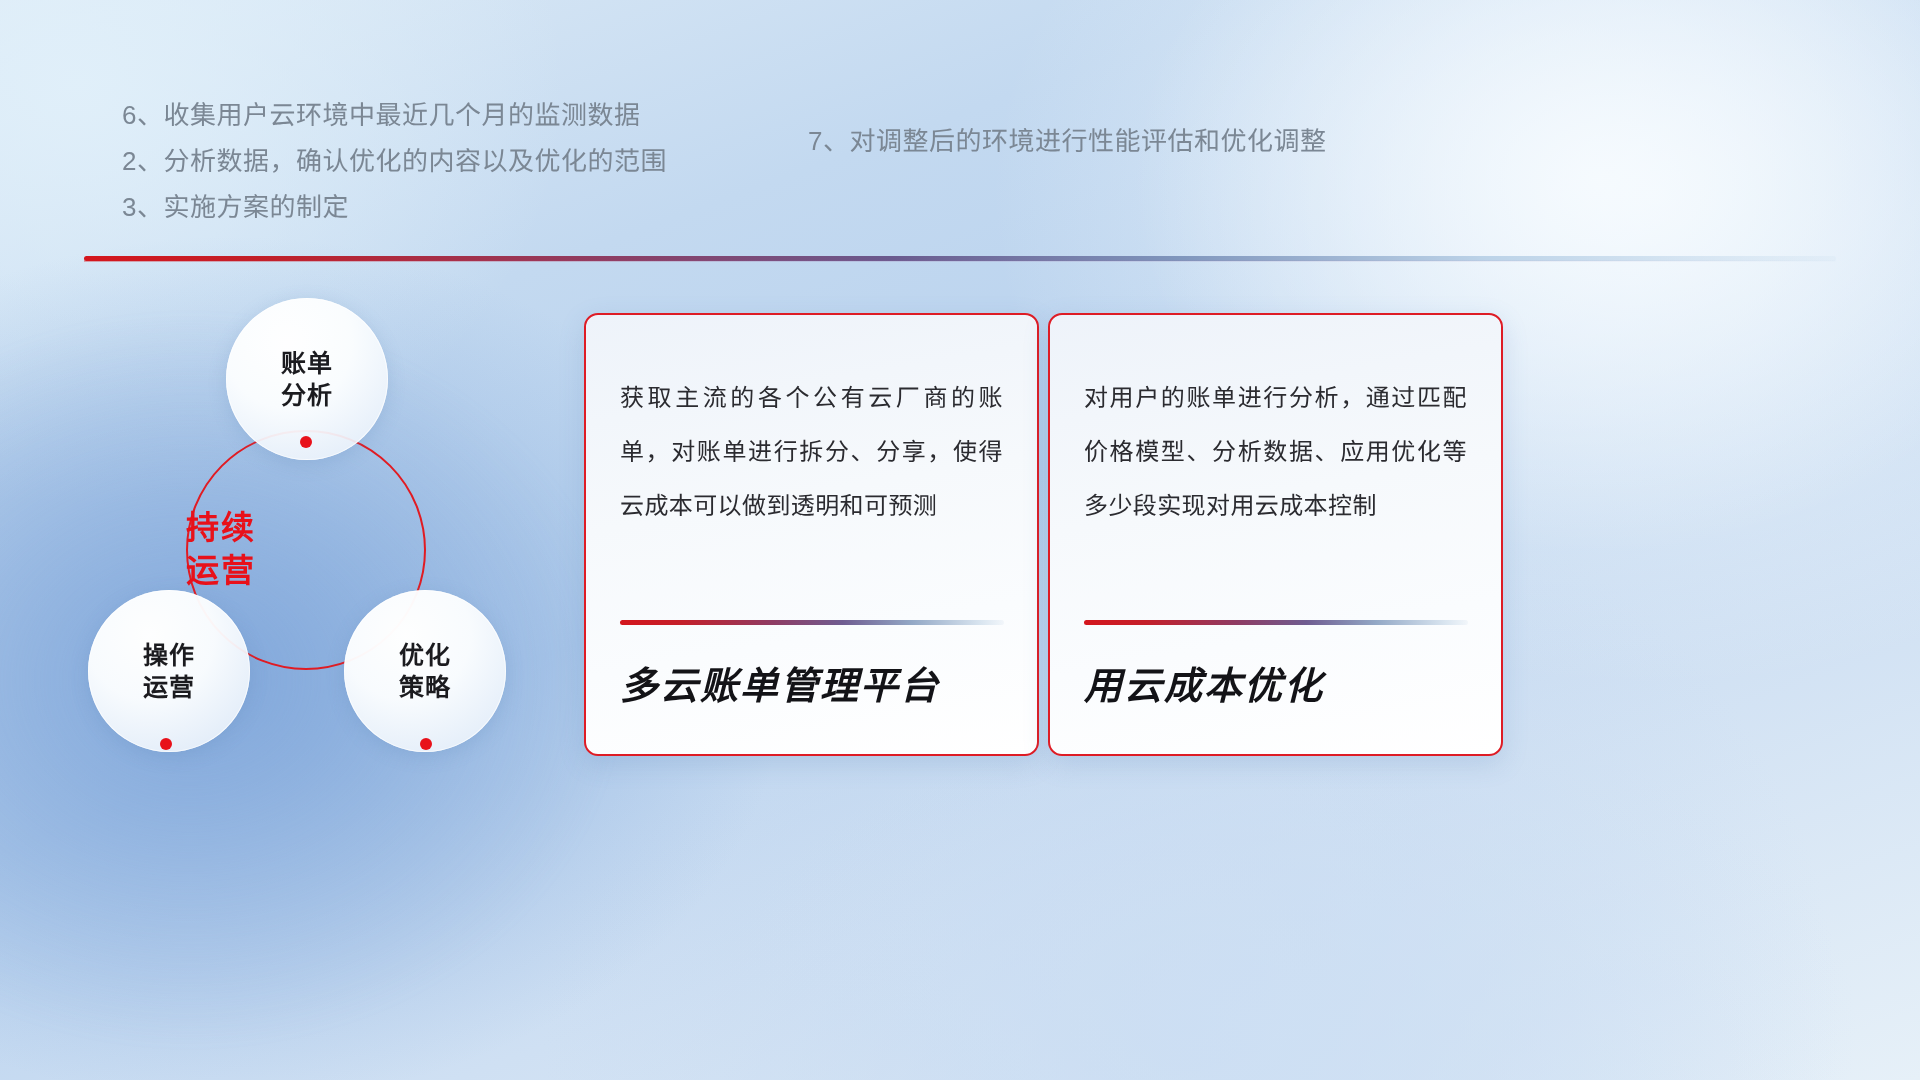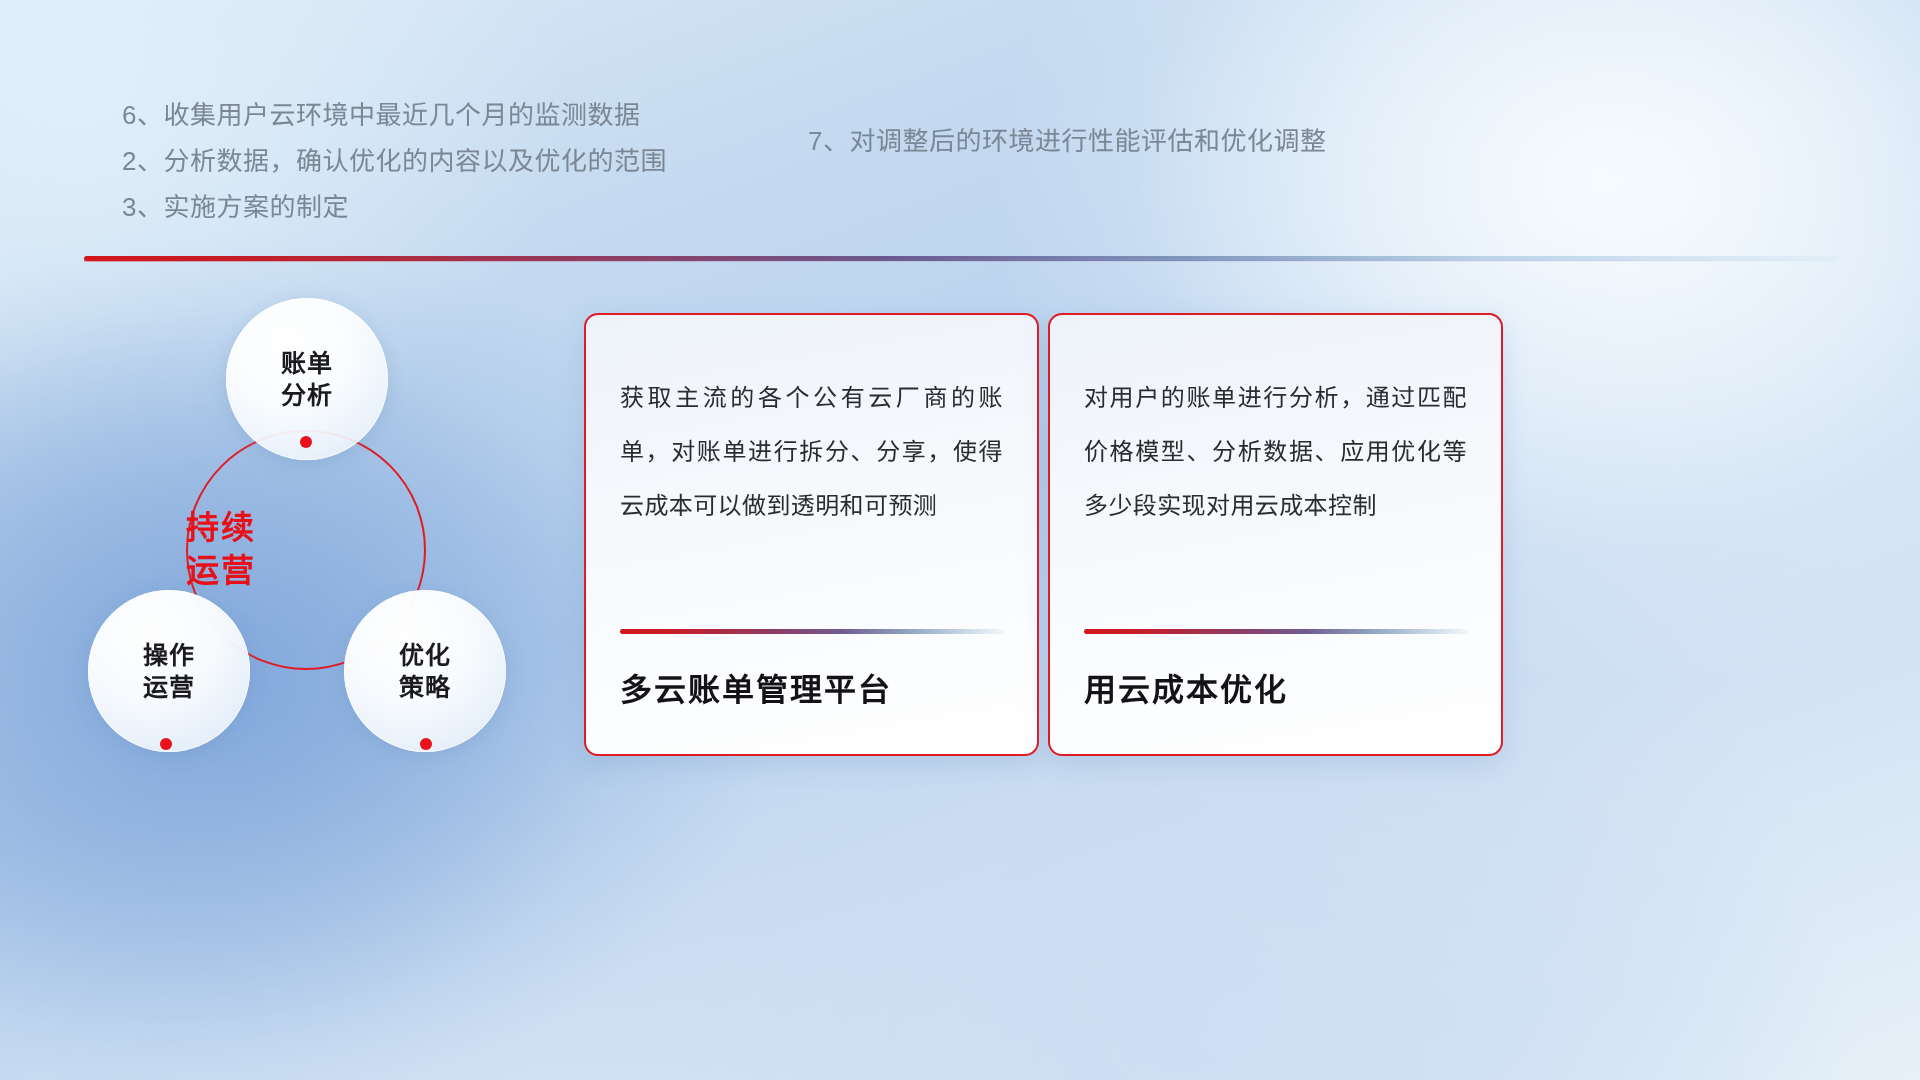--- a/index.html
+++ b/index.html
@@ -181,26 +181,27 @@
   .card-divider {
     margin-top: auto;
     margin-bottom: 30px;
     width: 384px;
     height: 5px;
     border-radius: 3px;
     background: linear-gradient(90deg, #d4161d 0%, #c41f2a 16%, #8e3c64 40%, #6f5d91 58%, #93a8c6 76%, #d9e5f0 94%, rgba(222,232,242,0.3) 100%);
   }
 
   .card-title {
-    font-size: 32px;
+    font-size: 38px;
     font-weight: 800;
     color: #131317;
     letter-spacing: 2px;
     margin-bottom: 44px;
     white-space: nowrap;
+    font-style: italic;
   }
 </style>
 </head>
 <body>
 
 <div class="bg">
   <div class="bg-soft-1"></div>
   <div class="bg-soft-2"></div>
   <div class="bg-soft-3"></div>
 </div>

